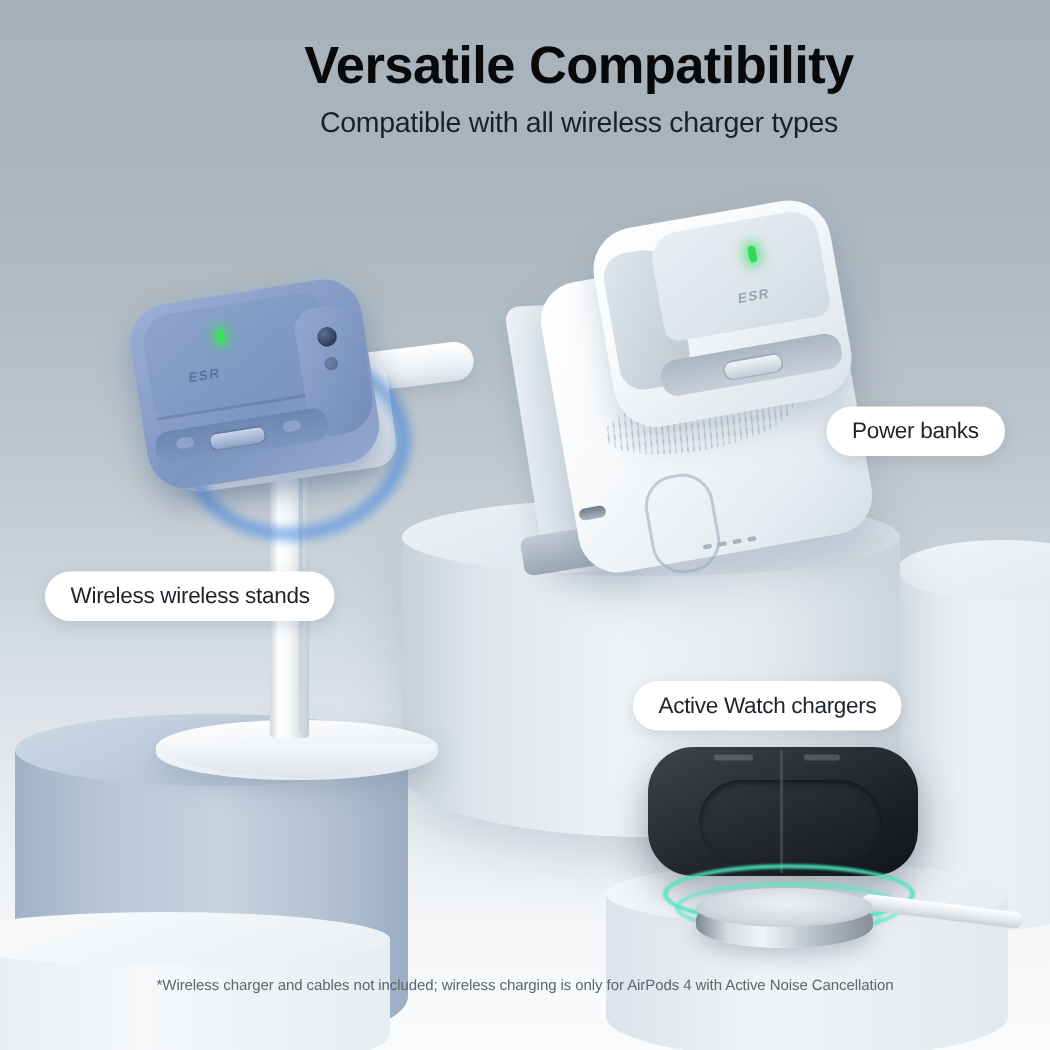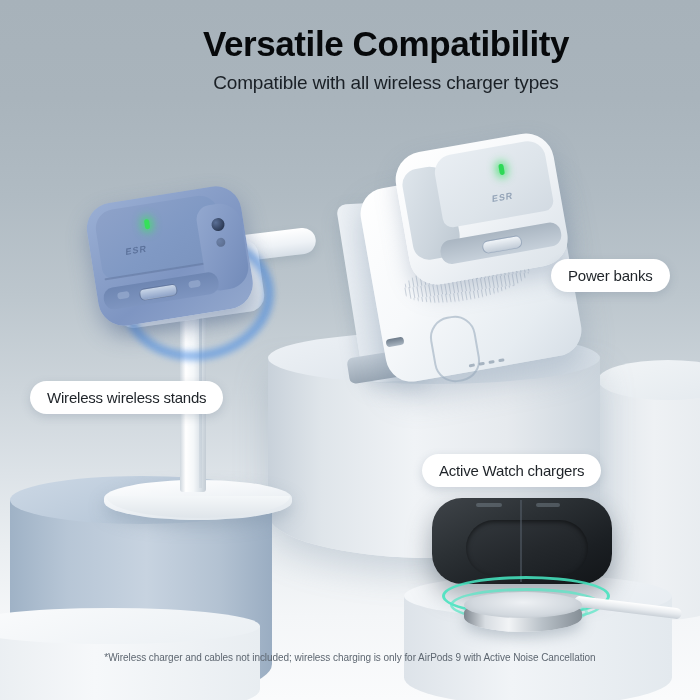--- a/index.html
+++ b/index.html
@@ -315,21 +315,21 @@
   .ring.r2{left:22px;top:90px;width:146px;height:28px;border-color:rgba(88,232,198,.72);}
   .ring.r3{left:36px;top:100px;width:118px;height:22px;border-color:rgba(110,238,208,.55);}
 
   
   .pill{
     position:absolute;background:#ffffff;border-radius:22px;
     padding:8px 17px;font-size:15px;color:#1e2328;white-space:nowrap;
     box-shadow:0 3px 10px rgba(90,110,130,.22);letter-spacing:-0.2px;
   }
   #pill-stands{left:30px;top:381px;}
-  #pill-power{left:551px;top:259px;}
+  #pill-power{left:551px;top:271px;}
   #pill-watch{left:422px;top:454px;}
 
   
   .footnote{
     position:absolute;left:0;top:652px;width:700px;text-align:center;
     font-size:10px;color:#5d6670;letter-spacing:-0.05px;
   }
 </style>
 </head>
 <body>
@@ -420,15 +420,15 @@
     <div class="ring r3"></div>
     <div class="cable"></div>
     <div class="puck"></div>
     <div class="puck-top"></div>
   </div>
 
   <div class="pill" id="pill-stands">Wireless wireless stands</div>
   <div class="pill" id="pill-power">Power banks</div>
   <div class="pill" id="pill-watch">Active Watch chargers</div>
 
-  <div class="footnote">*Wireless charger and cables not included; wireless charging is only for AirPods 9 with Active Noise Cancellation</div>
+  <div class="footnote">*Wireless charger and cables not included; wireless charging is only for AirPods 4 with Active Noise Cancellation</div>
 
 </div>
 
 </body></html>

